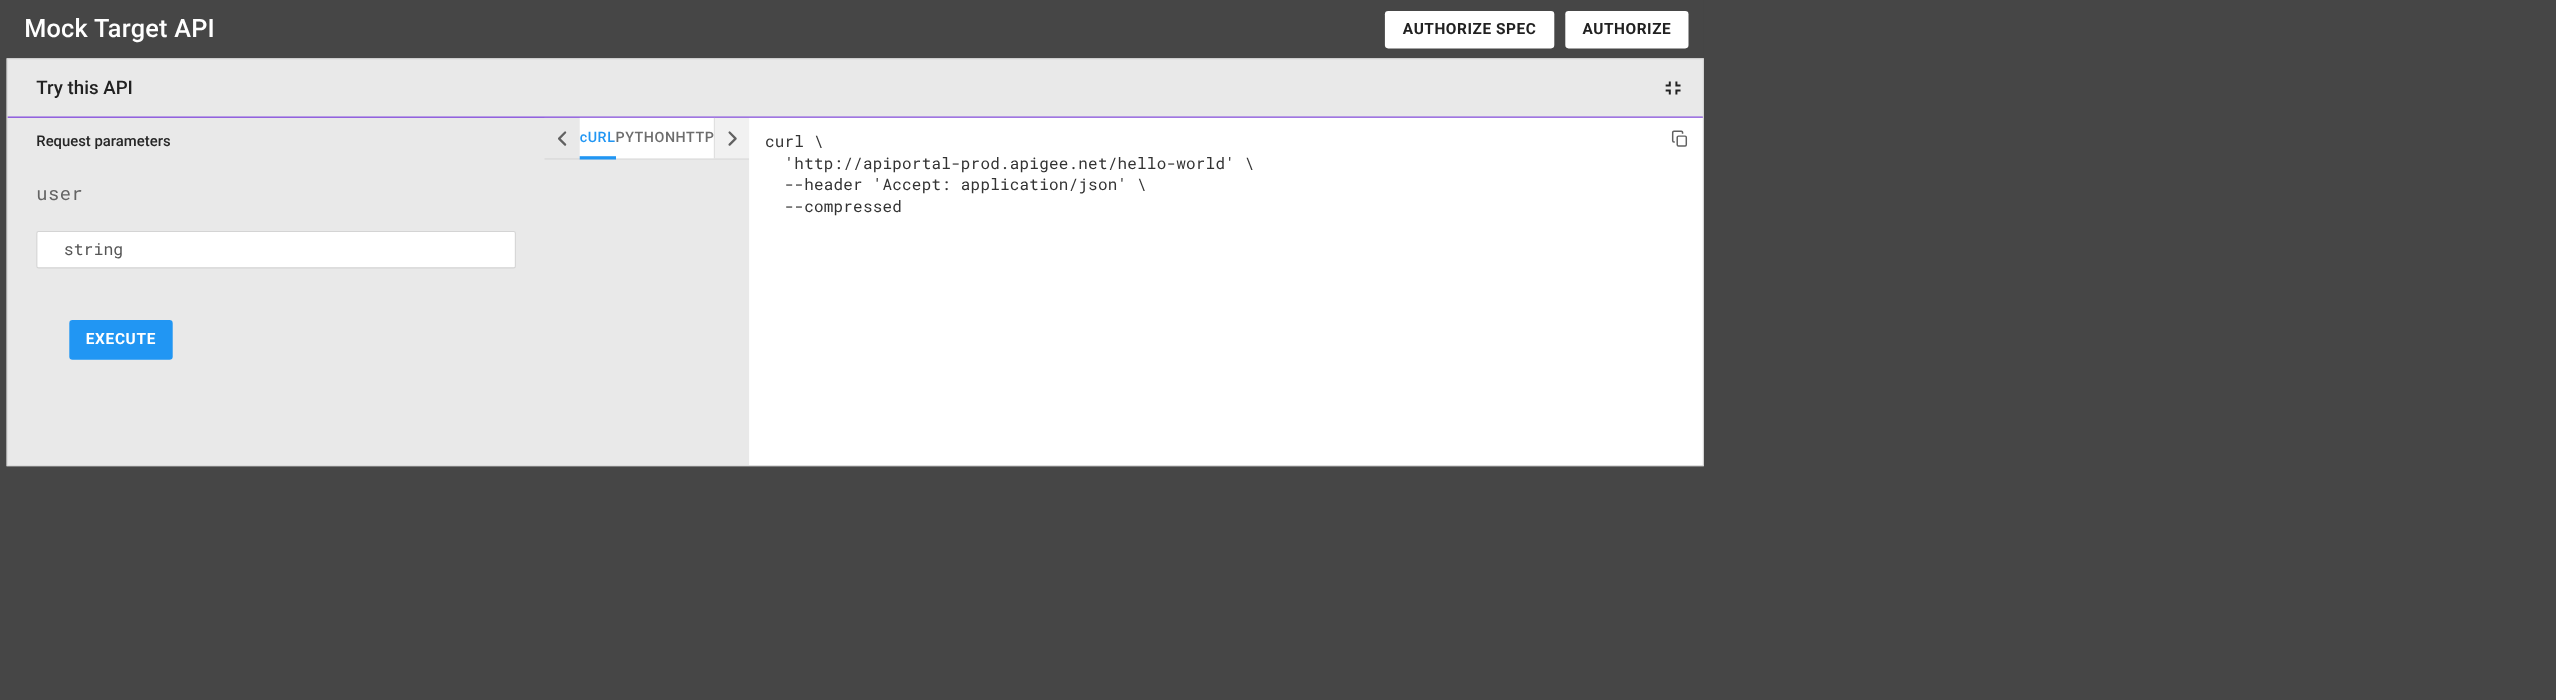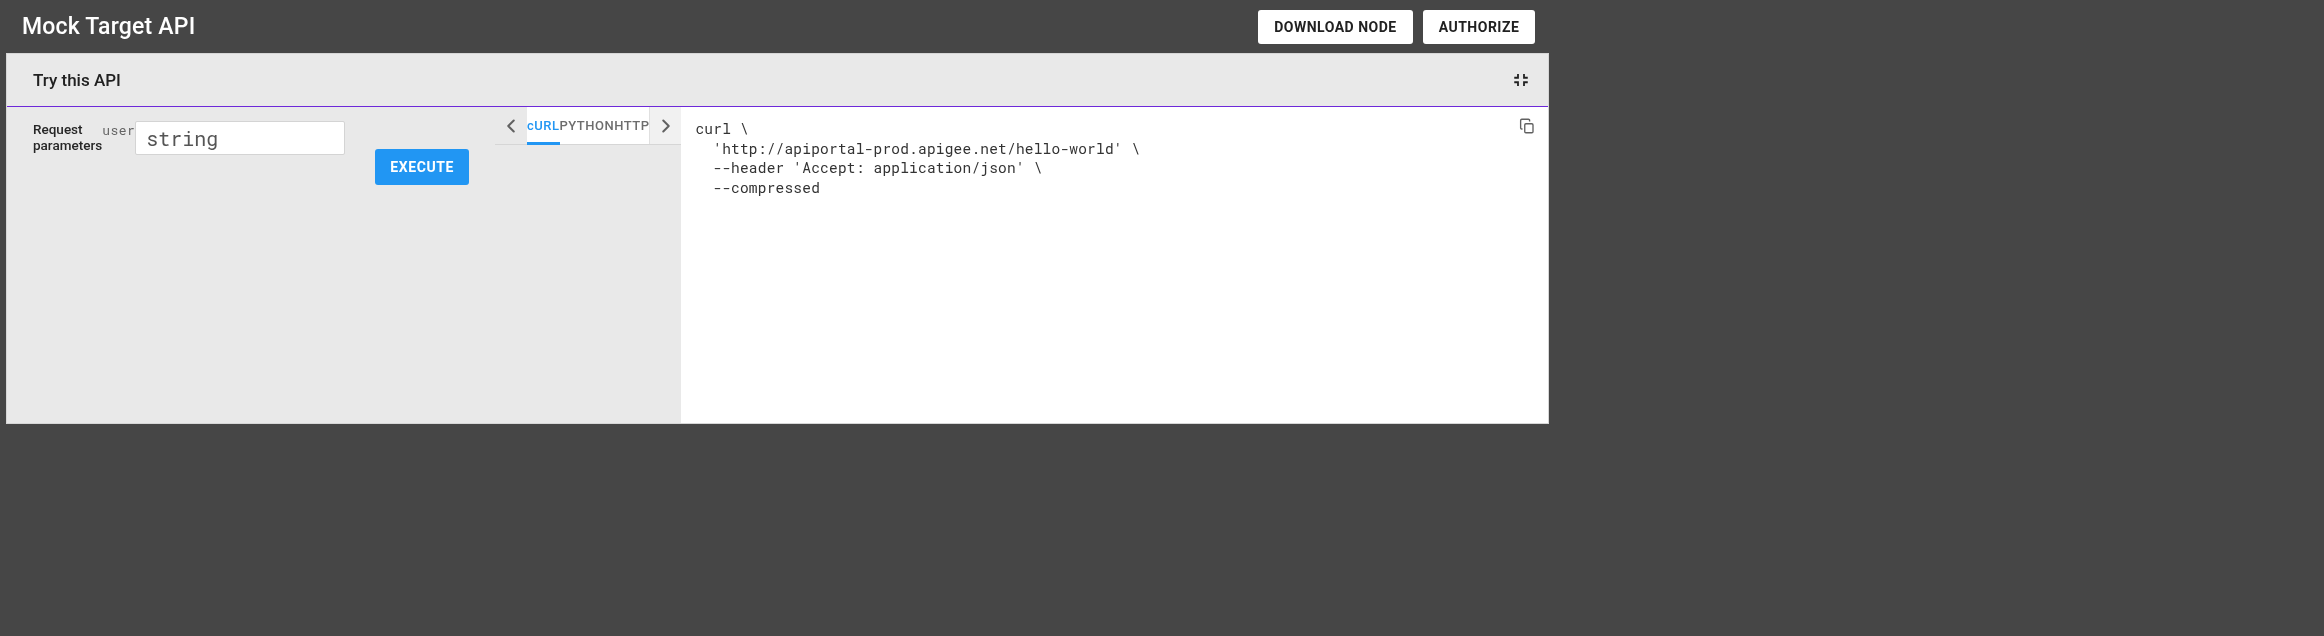--- a/index.html
+++ b/index.html
@@ -66,43 +66,44 @@
     font-size: 17px;
     font-weight: 500;
     color: #212121;
   }
   .collapse-icon { width: 18px; height: 18px; cursor: pointer; }
   .panel-body { flex: 1; display: flex; overflow: hidden; }
   .left-pane {
     width: 488px;
     padding: 14px 26px 18px 26px;
     display: flex;
-    flex-direction: row;
+    flex-direction: column;
+    gap: 19px;
   }
   .section-label {
     font-size: 13.5px;
     font-weight: 500;
     color: #262626;
     margin-bottom: 8px;
   }
   .param-name {
     font-family: "Roboto Mono", Menlo, Consolas, monospace;
-    font-size: 13px;
+    font-size: 17px;
     color: #646464;
     letter-spacing: 0.5px;
     margin-bottom: 4px;
   }
   .text-input {
     width: 100%;
     height: 34px;
     border: 1px solid #d4d4d4;
     background: #fff;
-    padding: 0 10px;
+    padding: 0 24px;
     font-family: "Roboto Mono", Menlo, Consolas, monospace;
-    font-size: 20px;
+    font-size: 15px;
     color: #333;
     border-radius: 2px;
     outline: none;
   }
   .text-input::placeholder { color: #555; }
   .btn-primary {
     margin-top: 28px;
     align-self: flex-start;
     background: #2196f3;
     color: #fff;
@@ -184,21 +185,21 @@
     cursor: pointer;
     color: #616161;
   }
 </style>
 </head>
 <body>
 
 <div class="topbar">
   <div class="topbar-title">Mock Target API</div>
   <div class="topbar-buttons">
-    <button class="btn btn-outline">DOWNLOAD NODE</button>
+    <button class="btn btn-outline">AUTHORIZE SPEC</button>
     <button class="btn btn-outline">AUTHORIZE</button>
   </div>
 </div>
 
 <div class="panel-wrap">
   <div class="panel">
     <div class="panel-header">
       <div class="panel-title">Try this API</div>
       <span class="collapse-icon">
         <svg viewBox="0 0 24 24" width="18" height="18">

